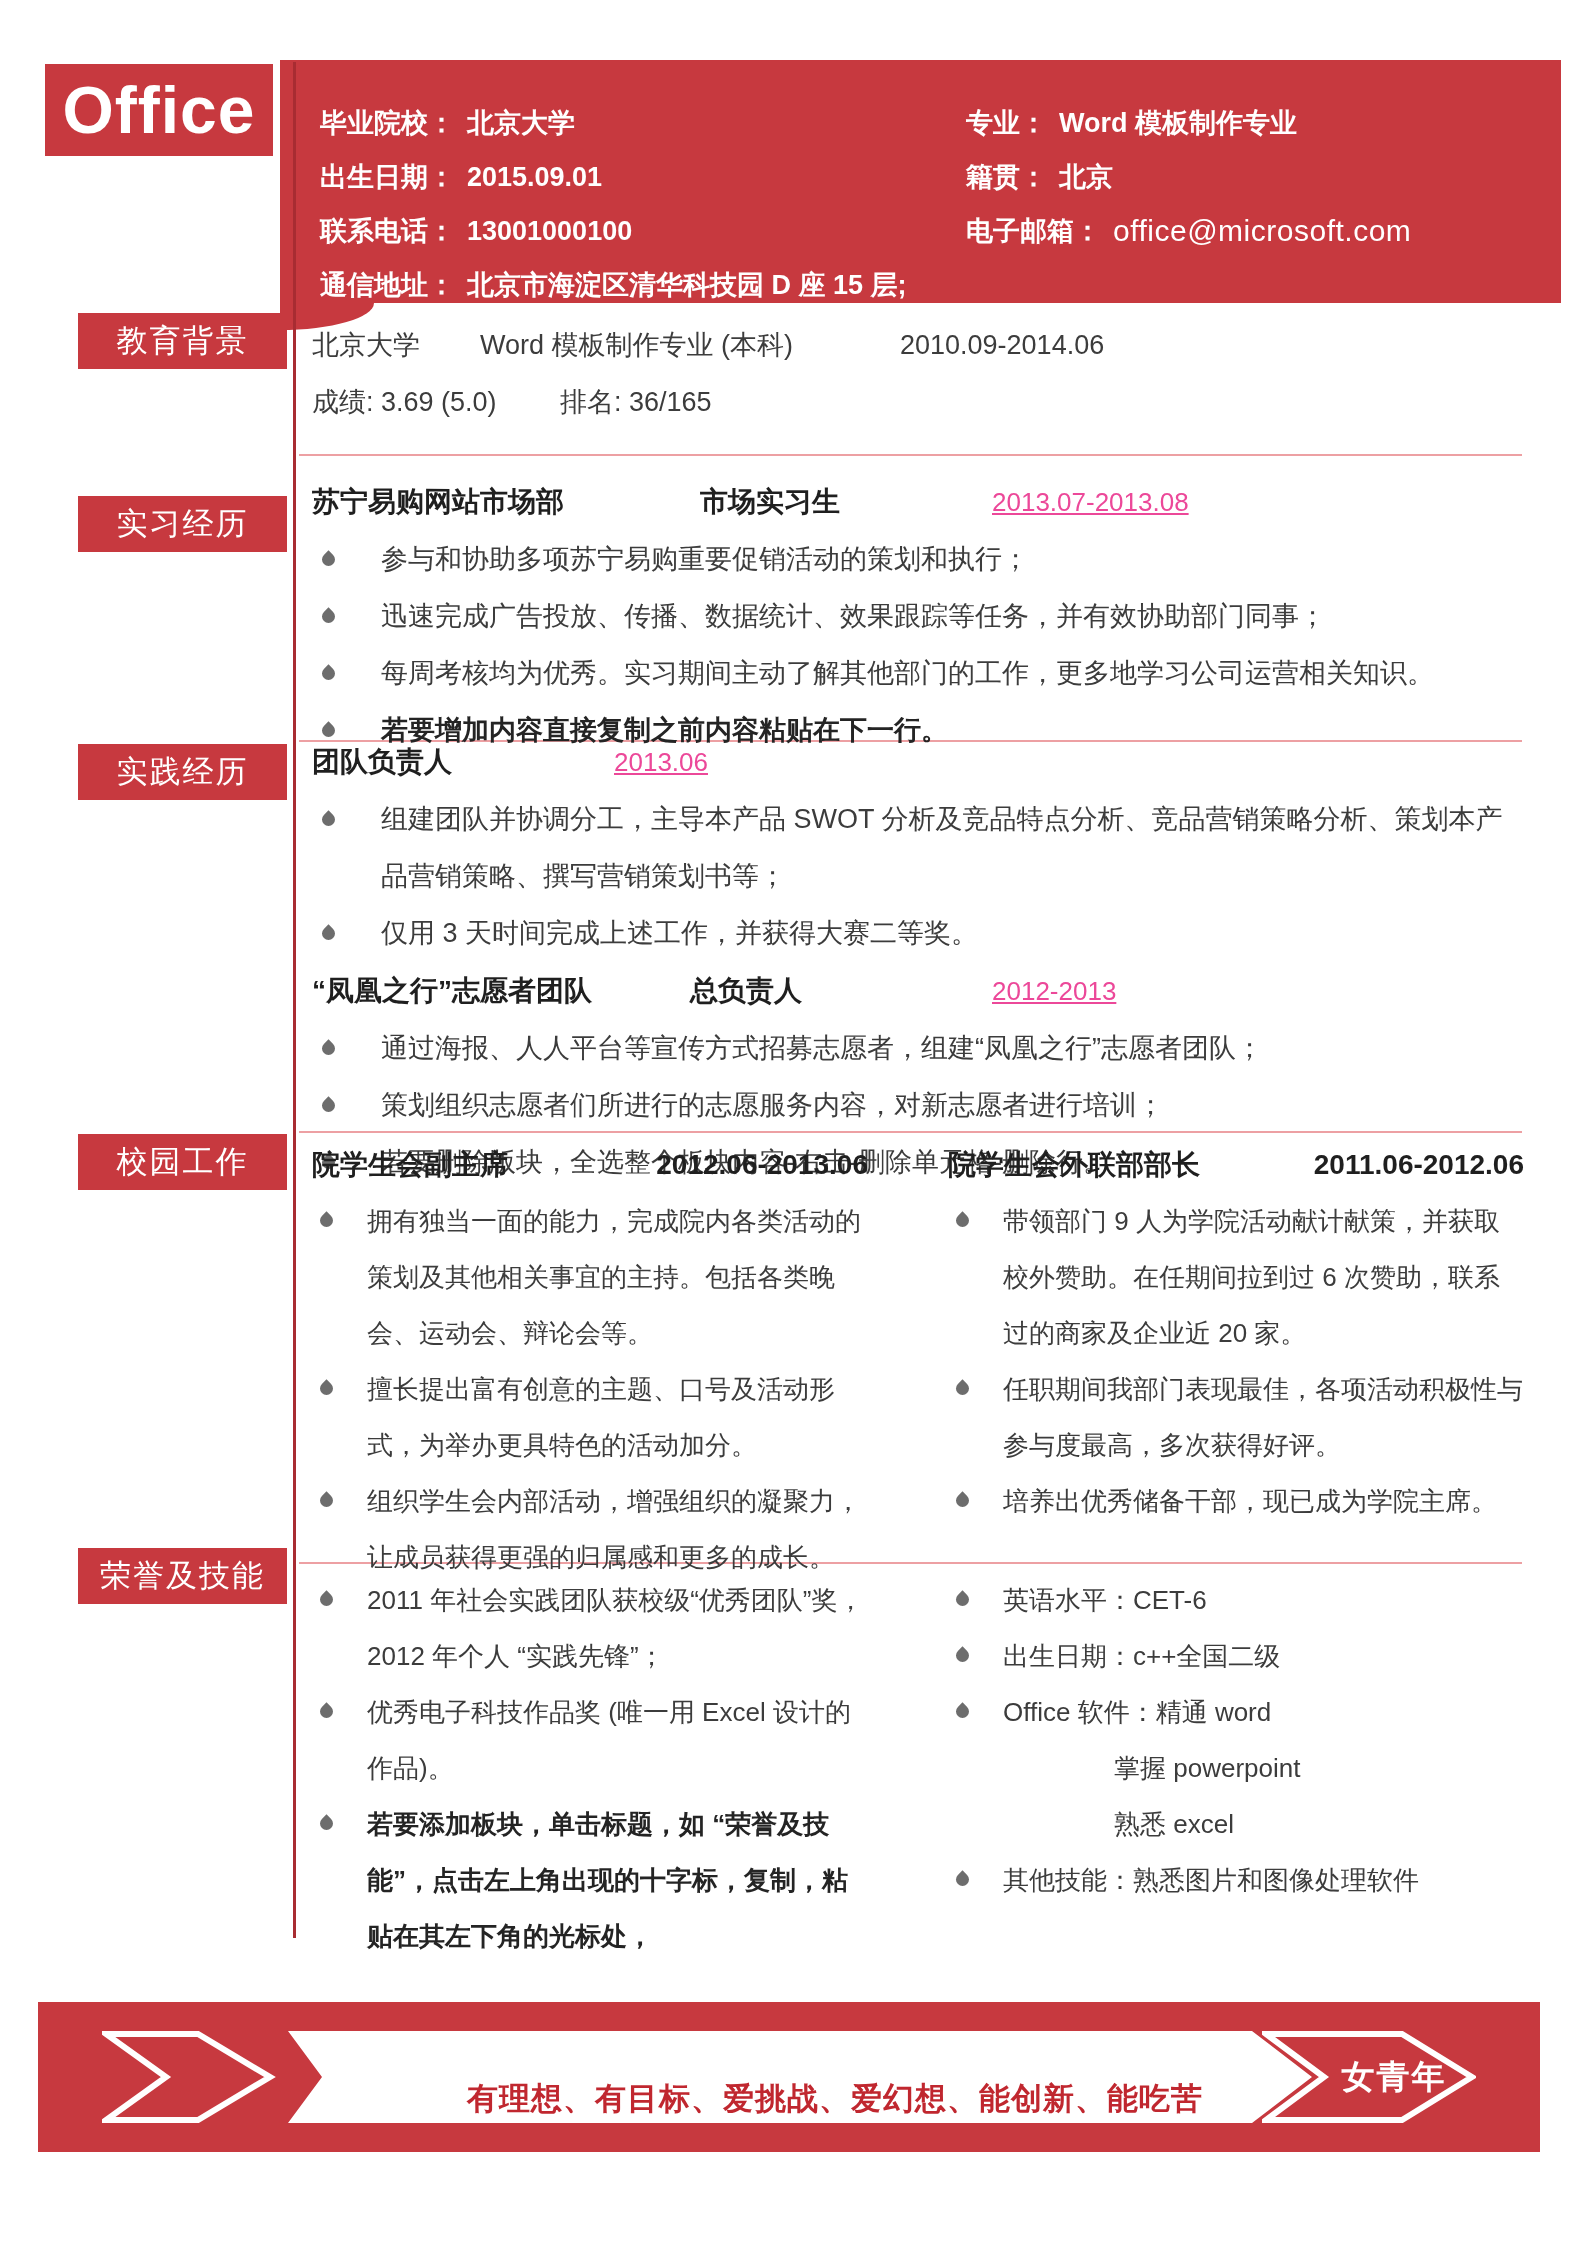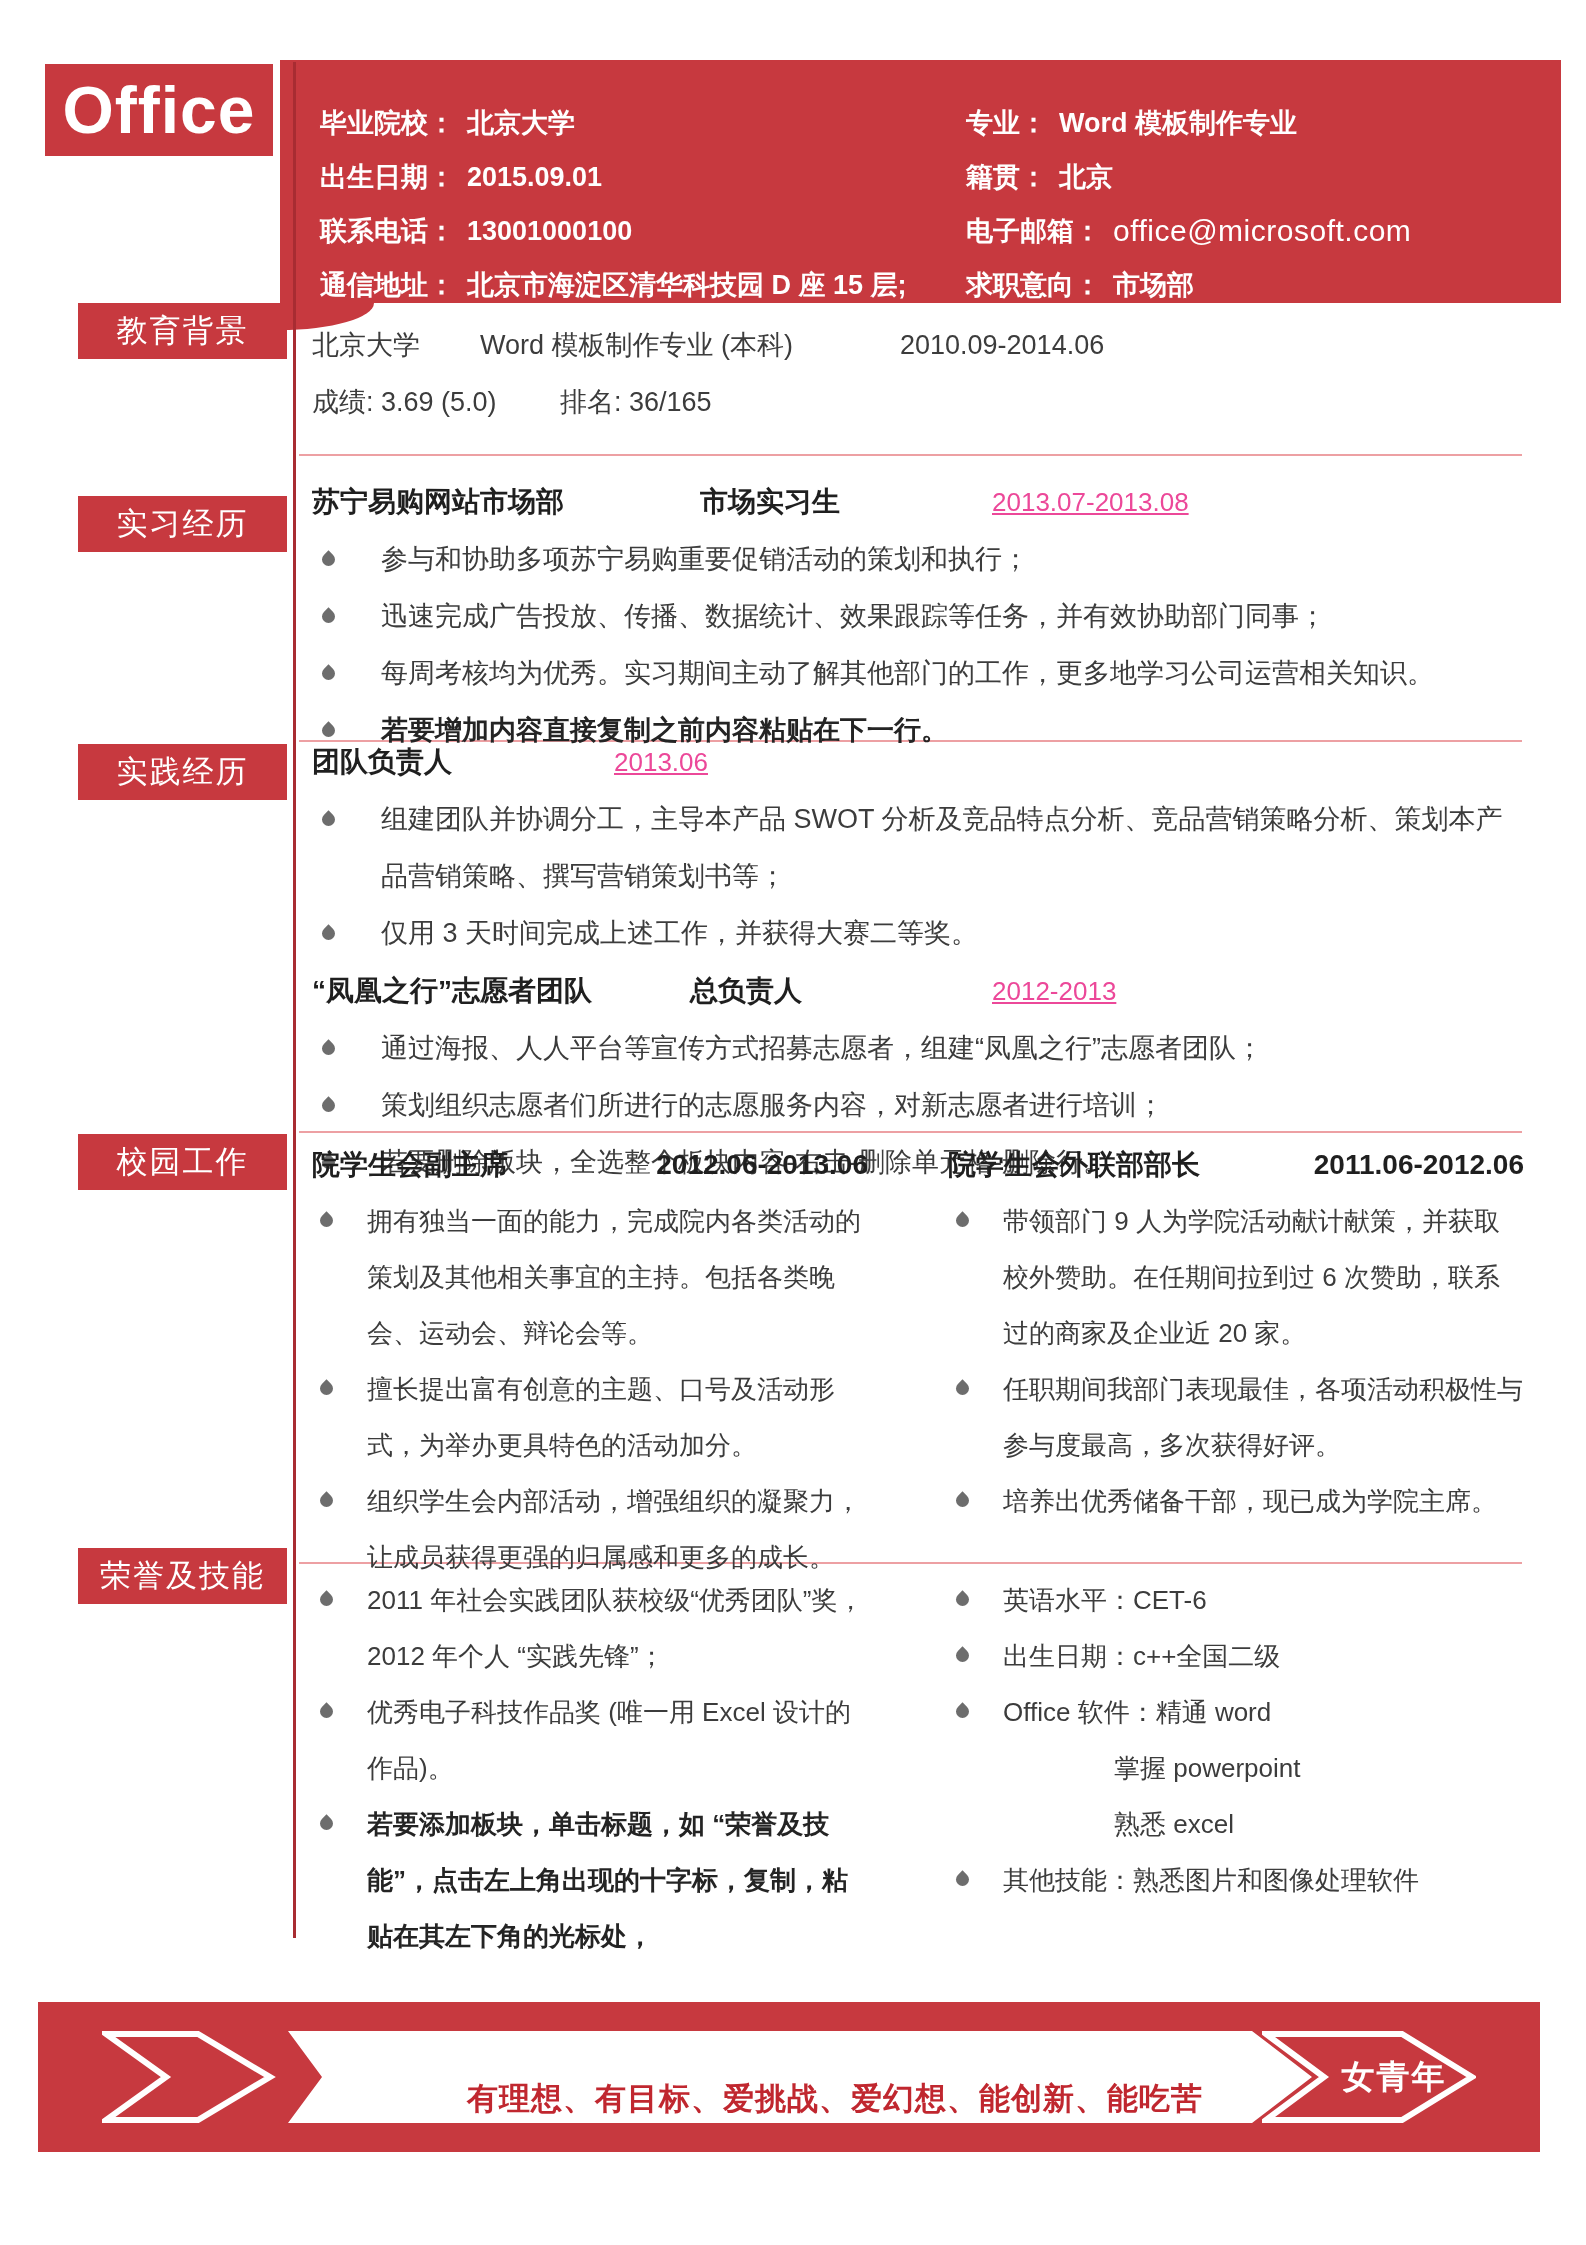--- a/index.html
+++ b/index.html
@@ -32,21 +32,21 @@
   .band-col.c-right{left:686px;}
   .info-row{height:54px;display:flex;align-items:center;font-size:27px;font-weight:bold;color:#fff;white-space:nowrap;}
   .info-row .lbl{margin-right:12px;}
   .info-row .val.light{font-weight:normal;font-size:30px;letter-spacing:.5px;}
   .vline{position:absolute;left:293px;top:62px;width:3px;height:1876px;background:var(--dark-line);z-index:5;}
   
   .sec-title{
     position:absolute;left:78px;width:209px;height:56px;background:var(--red);color:#fff;
     font-size:31px;display:flex;align-items:center;justify-content:center;letter-spacing:2px;z-index:2;
   }
-  .t-edu{top:303px}.t-intern{top:496px}.t-practice{top:744px}.t-campus{top:1134px}.t-honors{top:1548px}
+  .t-edu{top:313px}.t-intern{top:496px}.t-practice{top:744px}.t-campus{top:1134px}.t-honors{top:1548px}
   
   .sep{position:absolute;left:299px;width:1223px;height:2px;background:var(--sep);}
   .s1{top:454px}.s2{top:740px}.s3{top:1131px}.s4{top:1562px}
   
   .content{position:absolute;left:312px;width:1212px;font-size:27px;line-height:57px;}
   .edu{top:317px;}
   .edu-school{display:inline-block;width:168px;}
   .edu-major{display:inline-block;width:420px;}
   .edu-gpa{display:inline-block;width:248px;}
   .intern{top:473px;}
@@ -121,24 +121,20 @@
         <span class="val">Word 模板制作专业</span>
       </div>
       <div class="info-row">
         <span class="lbl">籍贯：</span>
         <span class="val">北京</span>
       </div>
       <div class="info-row">
         <span class="lbl">电子邮箱：</span>
         <span class="val light">office@microsoft.com</span>
       </div>
-      <div class="info-row">
-        <span class="lbl">求职意向：</span>
-        <span class="val">市场部</span>
-      </div>
     </div>
   </div>
 
   <div class="vline"></div>
 
   <div class="sec-title t-edu">教育背景</div>
   <div class="sec-title t-intern">实习经历</div>
   <div class="sec-title t-practice">实践经历</div>
   <div class="sec-title t-campus">校园工作</div>
   <div class="sec-title t-honors">荣誉及技能</div>

